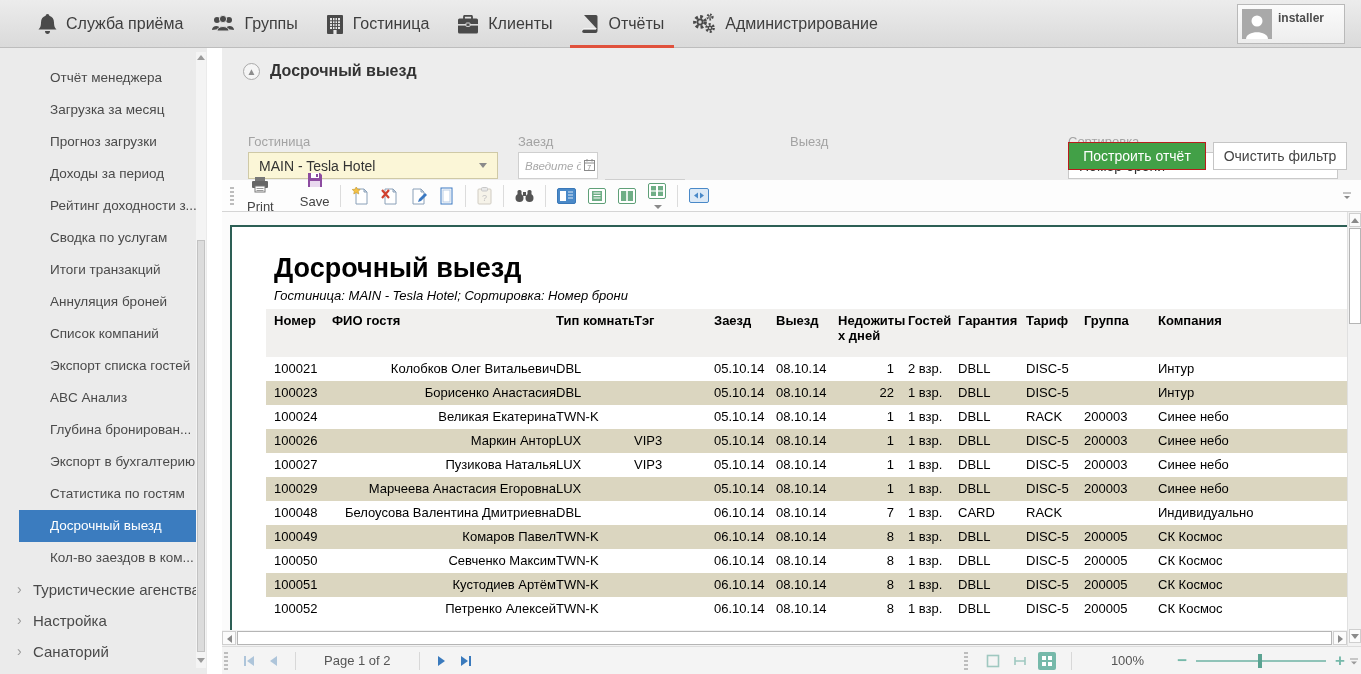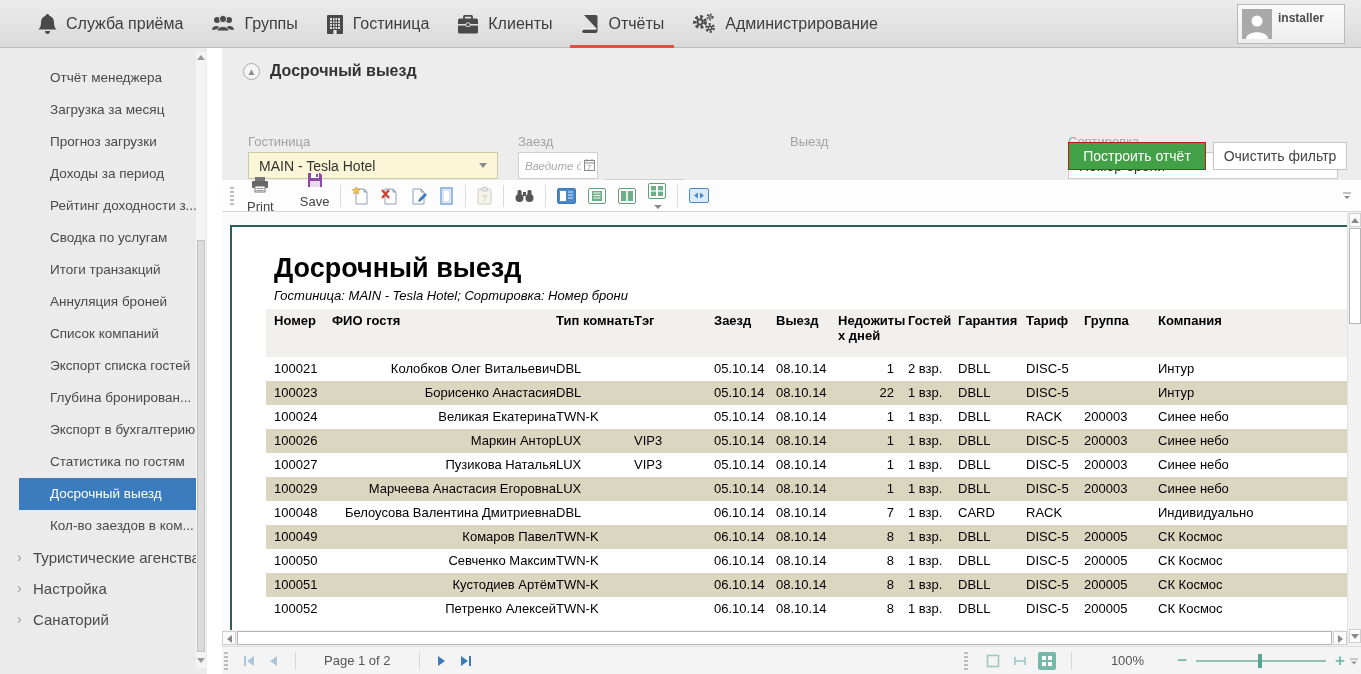--- a/index.html
+++ b/index.html
@@ -237,20 +237,21 @@
         <div class="side-item">Отчёт менеджера</div>
         <div class="side-item">Загрузка за месяц</div>
         <div class="side-item">Прогноз загрузки</div>
         <div class="side-item">Доходы за период</div>
         <div class="side-item">Рейтинг доходности з...</div>
         <div class="side-item">Сводка по услугам</div>
         <div class="side-item">Итоги транзакций</div>
         <div class="side-item">Аннуляция броней</div>
         <div class="side-item">Список компаний</div>
         <div class="side-item">Экспорт списка гостей</div>
+        <div class="side-item">ABC Анализ</div>
         <div class="side-item">Глубина бронирован...</div>
         <div class="side-item">Экспорт в бухгалтерию</div>
         <div class="side-item">Статистика по гостям</div>
         <div class="side-item selected">Досрочный выезд</div>
         <div class="side-item">Кол-во заездов в ком...</div>
       </div>
     <div id="sidebar-groups">
         <div class="side-group"><span class="chev">›</span><span>Туристические агенства</span></div>
         <div class="side-group"><span class="chev">›</span><span>Настройка</span></div>
         <div class="side-group"><span class="chev">›</span><span>Санаторий</span></div>

